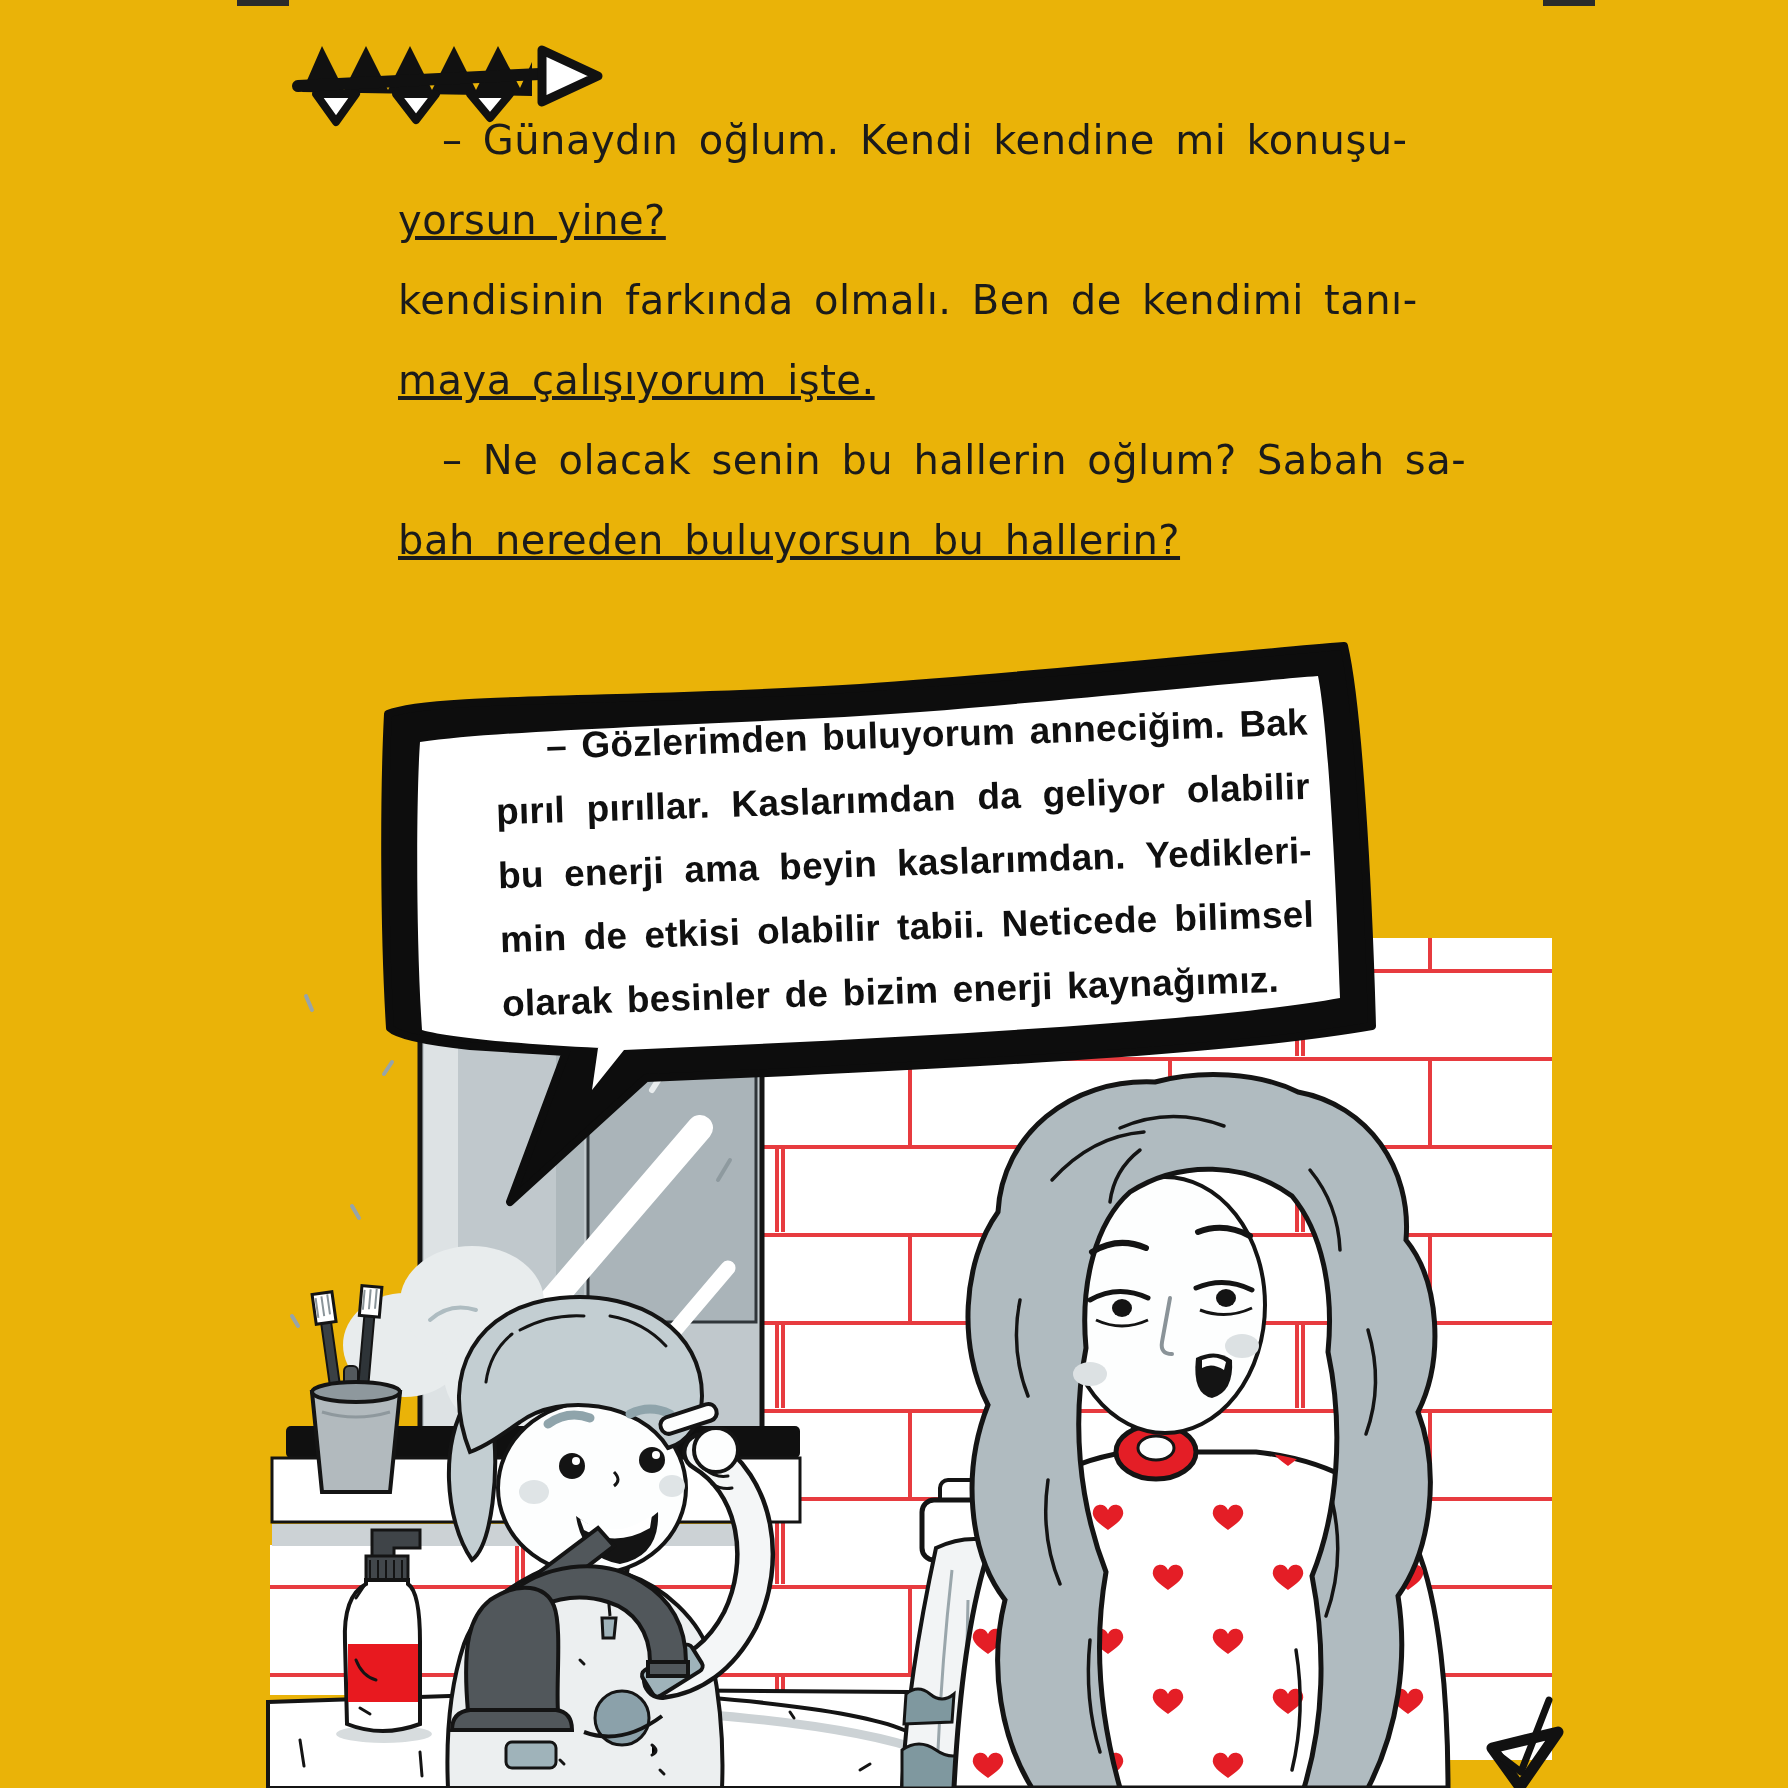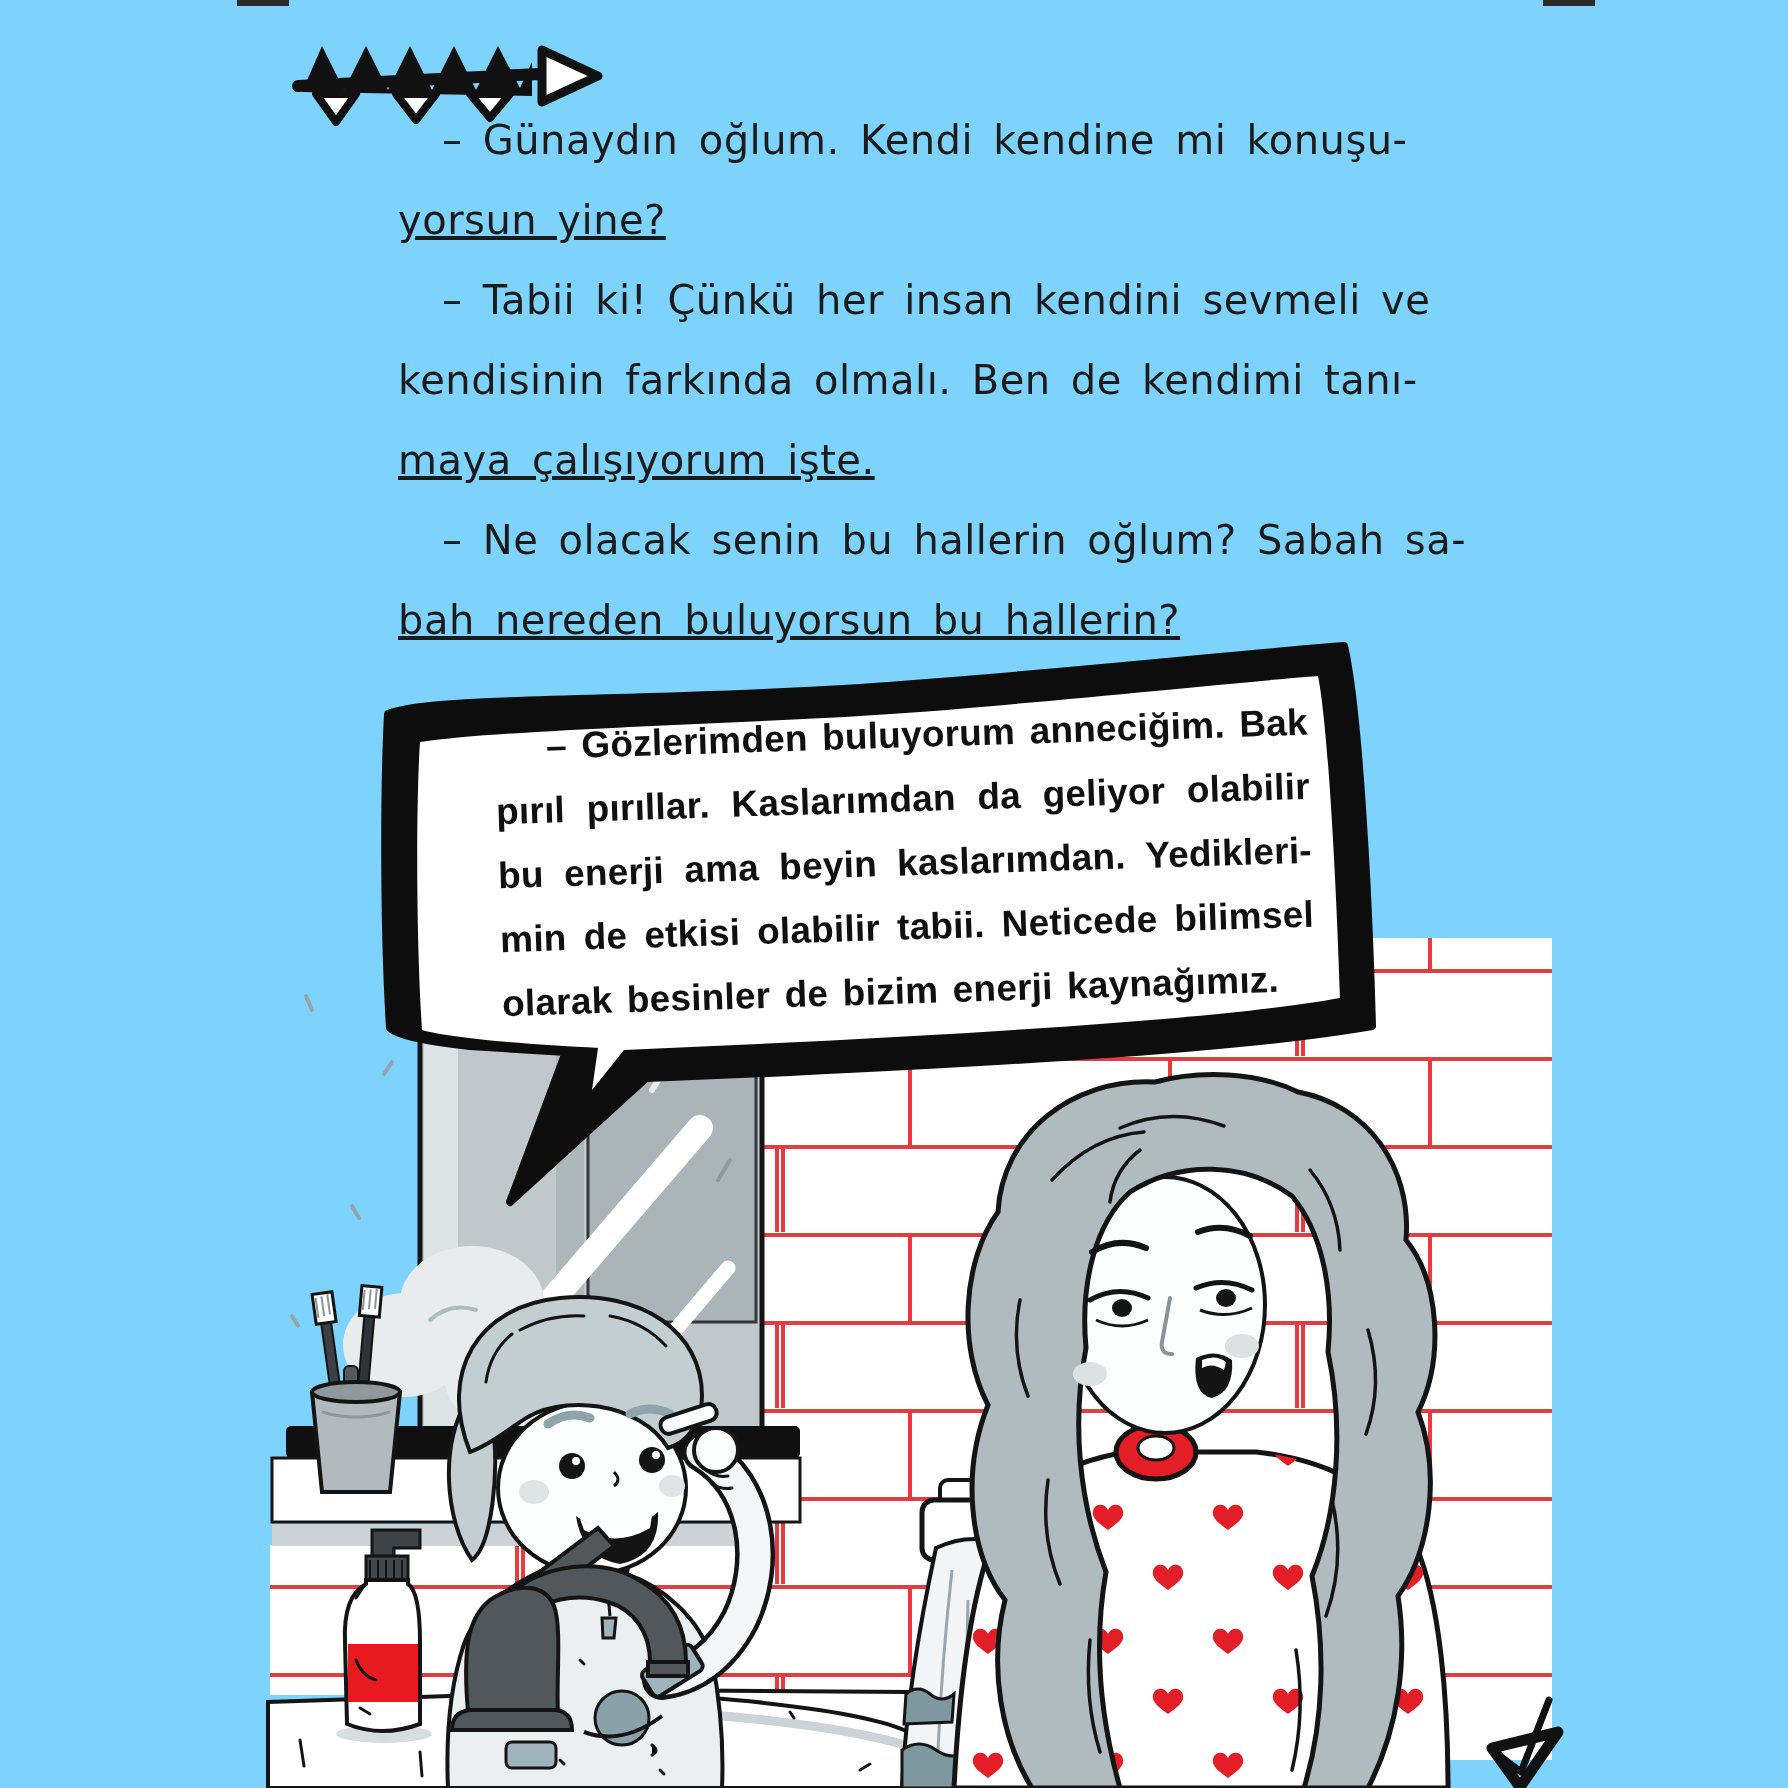--- a/index.html
+++ b/index.html
@@ -1,16 +1,16 @@
 <!DOCTYPE html>
 <html><head>
 <meta charset="utf-8">
 <style>
   html,body{margin:0;padding:0;background:#fff;}
-  .page{position:relative;width:1788px;height:1788px;background:#7dd3fc;overflow:hidden;
+  .page{position:relative;width:1788px;height:1788px;background:#eab308;overflow:hidden;
         font-family:"DejaVu Sans",sans-serif;color:#1e1e1e;}
   .scene-svg{position:absolute;left:0;top:0;z-index:1;}
   
   .narration{position:absolute;left:398px;top:100px;width:994px;z-index:4;}
   .para{margin:0;}
   .tline{font-size:40px;line-height:80px;letter-spacing:0.5px;word-spacing:7px;
          white-space:nowrap;text-align:justify;text-align-last:justify;color:#1b1b1b;}
   .tline.first{text-indent:44px;}
   .tline.last{text-align-last:left;text-decoration:underline;}
   
@@ -248,21 +248,20 @@
       <path d="M1500 1756 L1521 1772 L1549 1700" stroke-width="7"></path>
     </g>
   </svg>
 
   <div class="narration">
     <div class="para">
       <div class="tline first">– Günaydın oğlum. Kendi kendine mi konuşu-</div>
       <div class="tline last">yorsun yine?</div>
     </div>
     <div class="para">
-      <div class="tline first">– Tabii ki! Çünkü her insan kendini sevmeli ve</div>
       <div class="tline">kendisinin farkında olmalı. Ben de kendimi tanı-</div>
       <div class="tline last">maya çalışıyorum işte.</div>
     </div>
     <div class="para">
       <div class="tline first">– Ne olacak senin bu hallerin oğlum? Sabah sa-</div>
       <div class="tline last">bah nereden buluyorsun bu hallerin?</div>
     </div>
   </div>
 
   <svg class="bubble-svg" width="1788" height="1788" viewBox="0 0 1788 1788">

